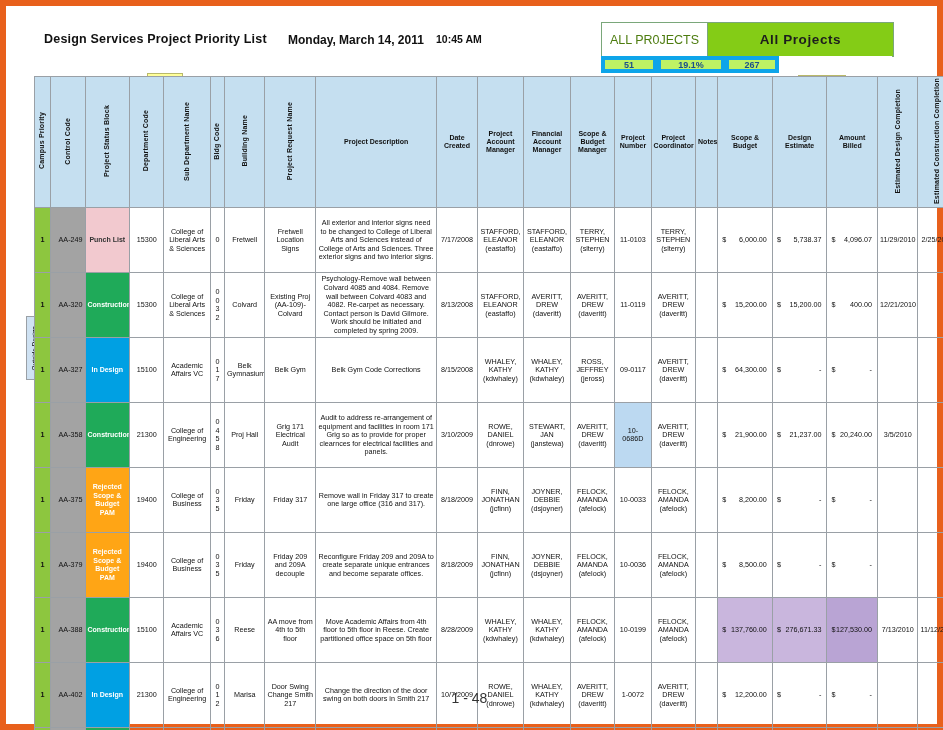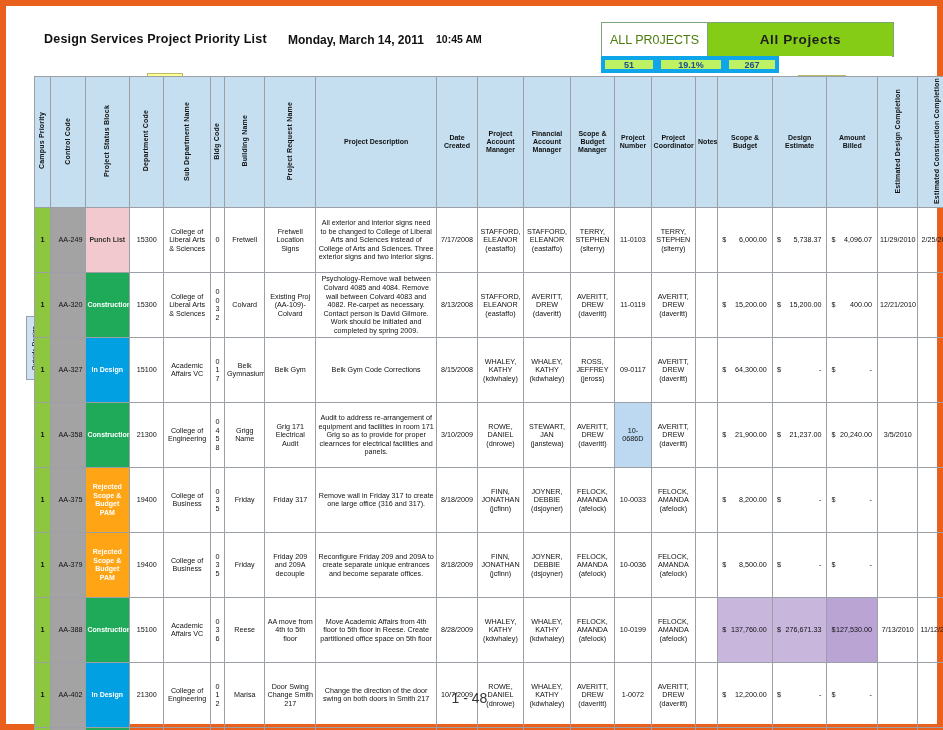--- a/index.html
+++ b/index.html
@@ -266,21 +266,21 @@
               <td class="codecell">AA-358</td>
               <td class="status st-constr">Construction</td>
               <td class="">21300</td>
               <td class="">College of Engineering</td>
               <td class="">
                 <div>0</div>
                 <div>4</div>
                 <div>5</div>
                 <div>8</div>
               </td>
-              <td class="">Grigg Name</td>
+              <td class="">Proj Hall</td>
               <td class="">Grig 171 Electrical Audit</td>
               <td class="">Audit to address re-arrangement of equipment and facilities in room 171 Grig so as to provide for proper clearnces for electrical facilities and panels.</td>
               <td class="">3/10/2009</td>
               <td class="">ROWE, DANIEL (dnrowe)</td>
               <td class="">STEWART, JAN (janstewa)</td>
               <td class="">AVERITT, DREW (daveritt)</td>
               <td class="hl-blue">10-0686D</td>
               <td class="">AVERITT, DREW (daveritt)</td>
               <td class=""></td>
               <td class="money ">

